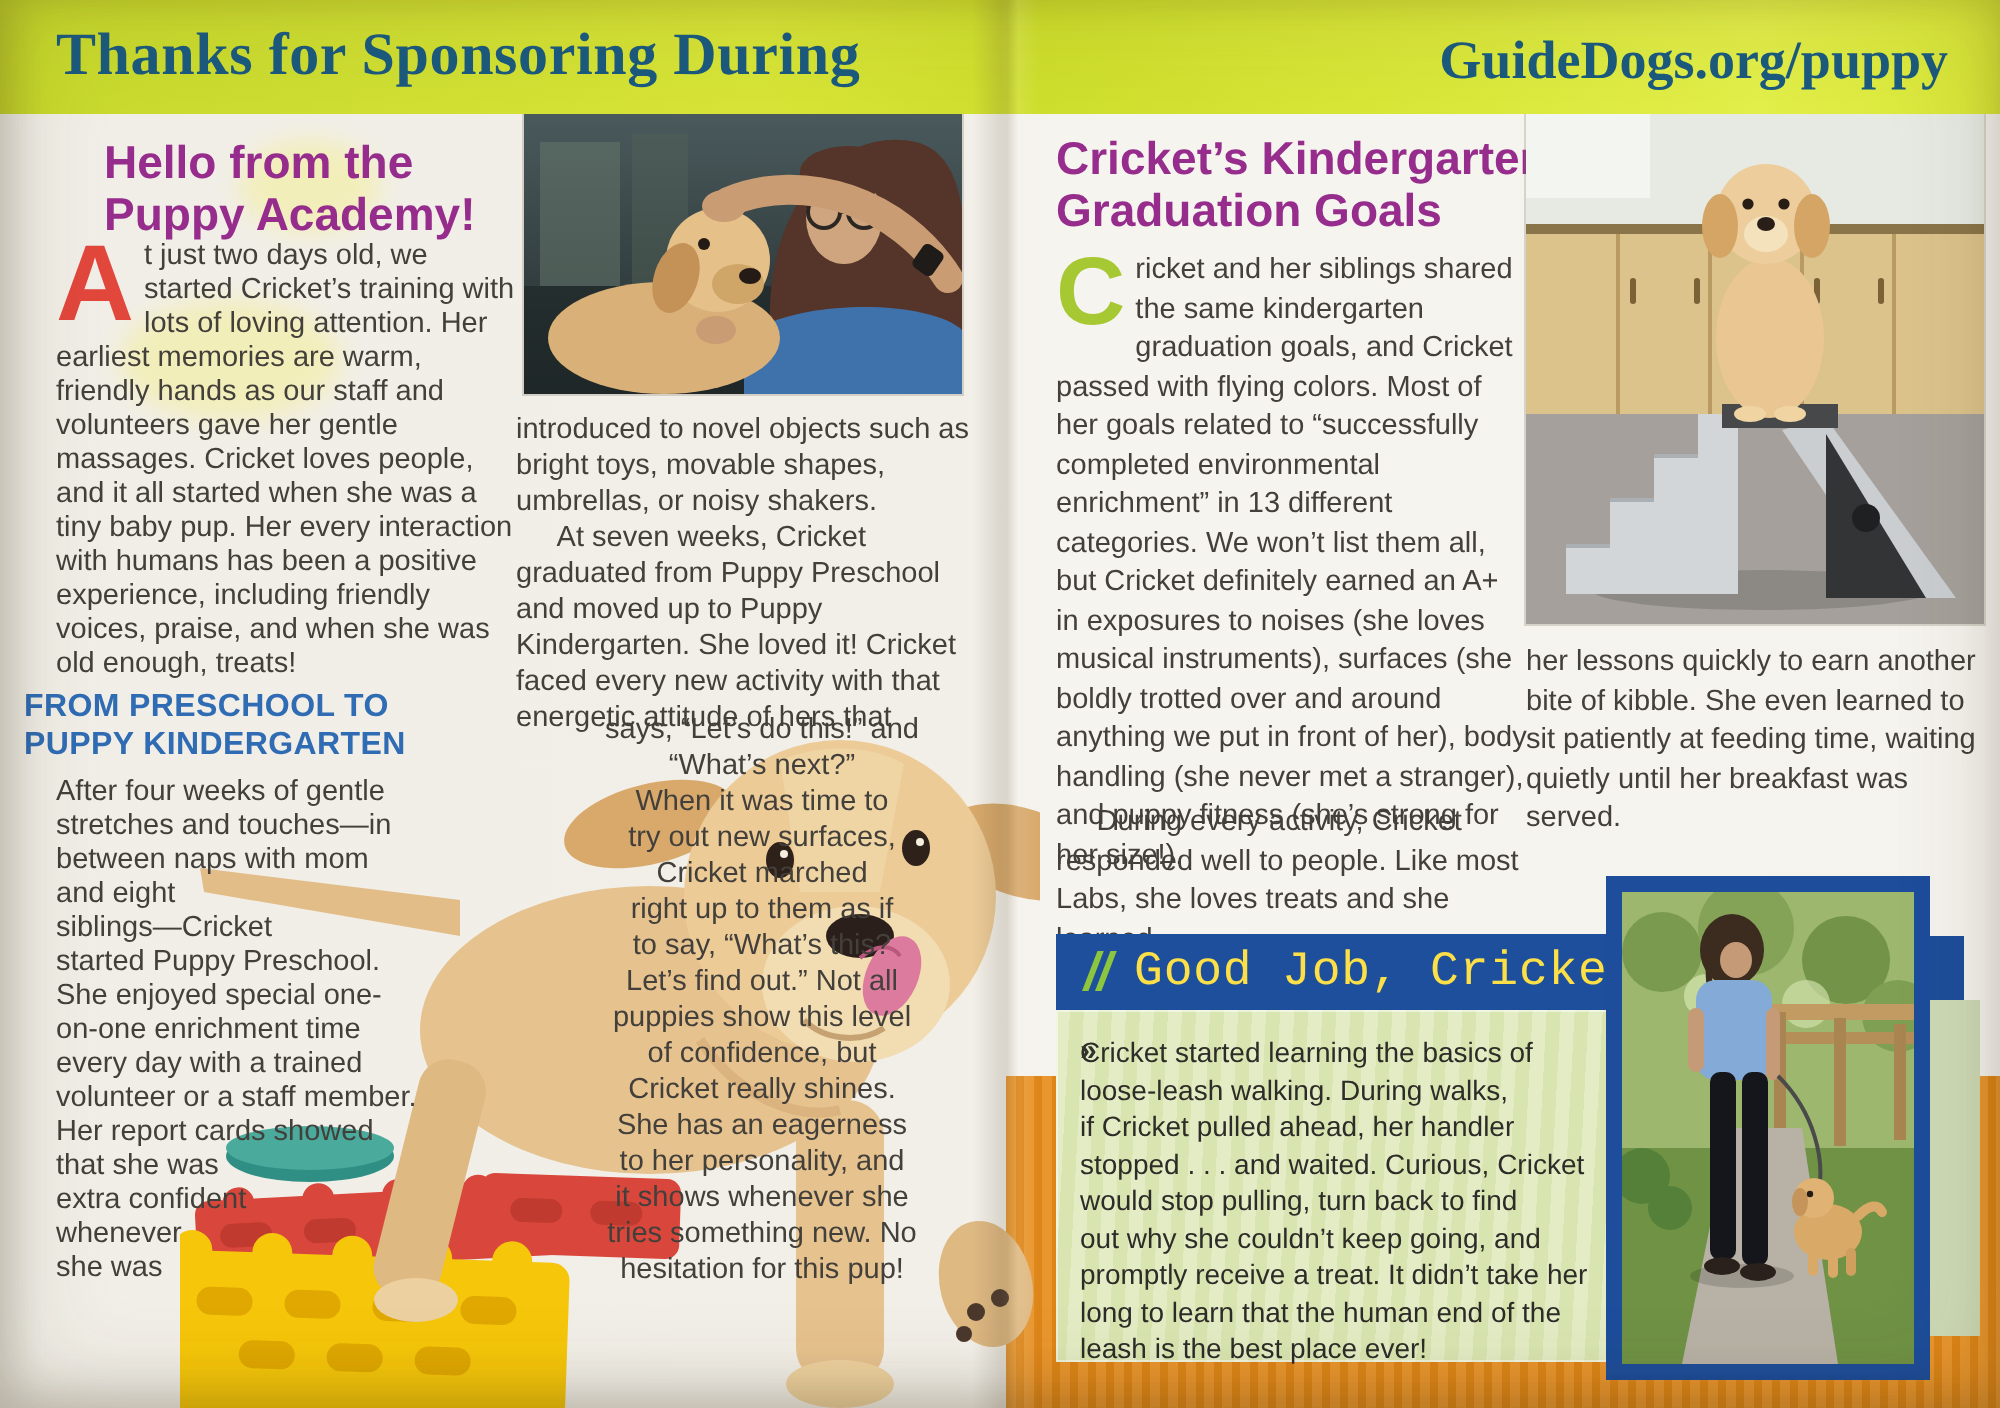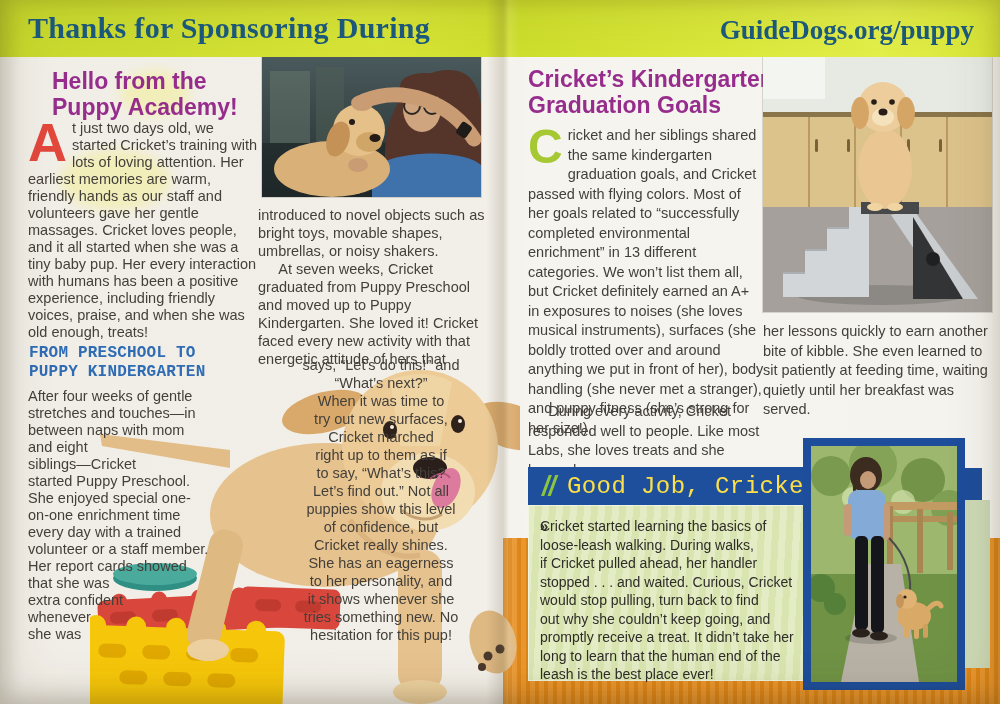--- a/index.html
+++ b/index.html
@@ -67,21 +67,21 @@
   <div class="abs blob" style="left:120px;top:70px;width:70px;height:46px;"></div>
   <div class="abs blob" style="left:540px;top:520px;width:150px;height:60px;opacity:.3;"></div>
 
   <div class="abs h-purple pre" style="left:28px;top:68px;width:240px;margin-left:24px;">Hello from the
 Puppy Academy!</div>
 
   <div class="abs body-txt" style="left:28px;top:120px;width:232px;">
     <span class="dropcap-a">A</span><span>t just two days old, we started Cricket’s training with lots of loving attention. Her earliest memories are warm, friendly hands as our staff and volunteers gave her gentle massages. Cricket loves people, and it all started when she was a tiny baby pup. Her every interaction with humans has been a positive experience, including friendly voices, praise, and when she was old enough, treats!</span>
   </div>
 
-  <div class="abs h-blue pre" style="left:29px;top:344px;width:240px;font-family:Liberation Mono, monospace;">FROM PRESCHOOL TO
+  <div class="abs h-blue pre" style="left:12px;top:344px;width:240px;">FROM PRESCHOOL TO
 PUPPY KINDERGARTEN</div>
 
   <div class="abs body-txt pre" style="left:28px;top:388px;width:240px;">After four weeks of gentle
 stretches and touches—in
 between naps with mom
 and eight
 siblings—Cricket
 started Puppy Preschool.
 She enjoyed special one-
 on-one enrichment time

